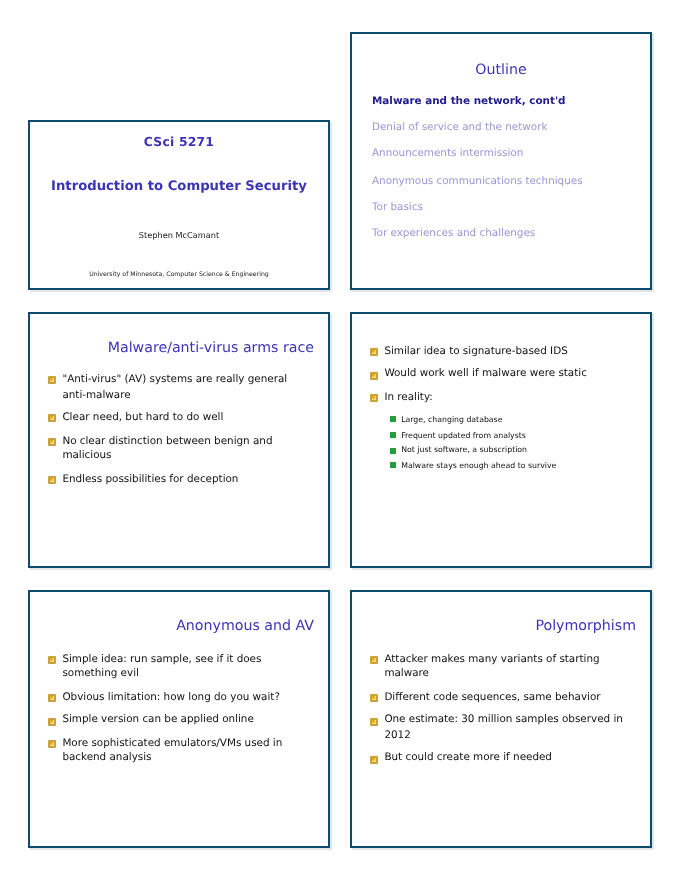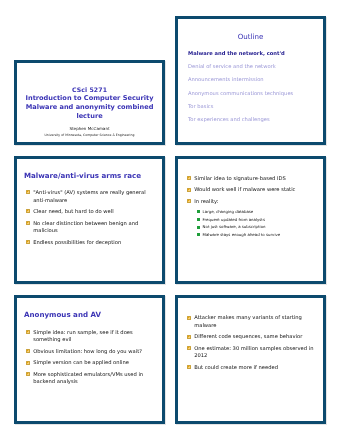--- a/index.html
+++ b/index.html
@@ -21,32 +21,32 @@
     display: grid;
     grid-template-columns: 1fr 1fr;
     grid-template-rows: 1fr 1fr 1fr;
     column-gap: 10px;
     row-gap: 11px;
   }
   .slide {
     position: relative;
     box-sizing: border-box;
     background: #ffffff;
-    border: 3px solid #0c4a6e;
+    border: 1px solid #0c4a6e;
     box-shadow: 1px 1px 0 rgba(0,0,0,0.10);
     padding: 7px 7px 4px 7px;
     overflow: hidden;
   }
 
   
   .slide.title-slide {
     display: flex;
     flex-direction: column;
     align-items: center;
-    justify-content: flex-end;
+    justify-content: space-between;
     text-align: center;
     margin-top: 44px;
   }
   .t-course, .t-subject, .t-lecture {
     color: #3b34b5;
     font-weight: bold;
     line-height: 1.35;
   }
   .t-course   { font-size: 6.2px; letter-spacing: .1px; }
   .t-subject  { font-size: 6.6px; }
@@ -61,22 +61,22 @@
     color: #1a1a1a;
     font-size: 3.1px;
     margin-top: 1.5px;
     line-height: 1.4;
   }
 
   
   .s-title {
     color: #3b34b5;
     font-size: 7.1px;
-    font-weight: bold;
-    text-align: left;
+    font-weight: normal;
+    text-align: right;
     margin: 6px 0 0 0;
     line-height: 1.2;
   }
   .s-body {
     margin: 9px 0 0 0;
     padding: 0 1px 0 2px;
   }
   .b-item {
     display: flex;
     align-items: flex-start;
@@ -145,21 +145,20 @@
   }
 </style>
 </head>
 <body>
 
 <div class="handout">
 
   <div class="slide title-slide">
     <div class="t-course">CSci 5271</div>
     <div class="t-subject">Introduction to Computer Security</div>
-    <div class="t-lecture">Malware and anonymity combined lecture</div>
     <div class="t-author">Stephen McCamant</div>
     <div class="t-affil">University of Minnesota, Computer Science &amp; Engineering</div>
   </div>
 
   <div class="slide">
     <div class="o-title">Outline</div>
     <div class="o-list">
       <div class="o-item current">Malware and the network, cont'd</div>
       <div class="o-item">Denial of service and the network</div>
       <div class="o-item">Announcements intermission</div>
@@ -242,20 +241,21 @@
         <span class="b-text">Simple version can be applied online</span>
       </div>
       <div class="b-item">
         <span class="b-bullet"></span>
         <span class="b-text">More sophisticated emulators/VMs used in backend analysis</span>
       </div>
     </div>
   </div>
 
   <div class="slide">
+    <div class="s-title">Polymorphism</div>
     <div class="s-body">
       <div class="b-item">
         <span class="b-bullet"></span>
         <span class="b-text">Attacker makes many variants of starting malware</span>
       </div>
       <div class="b-item">
         <span class="b-bullet"></span>
         <span class="b-text">Different code sequences, same behavior</span>
       </div>
       <div class="b-item">

